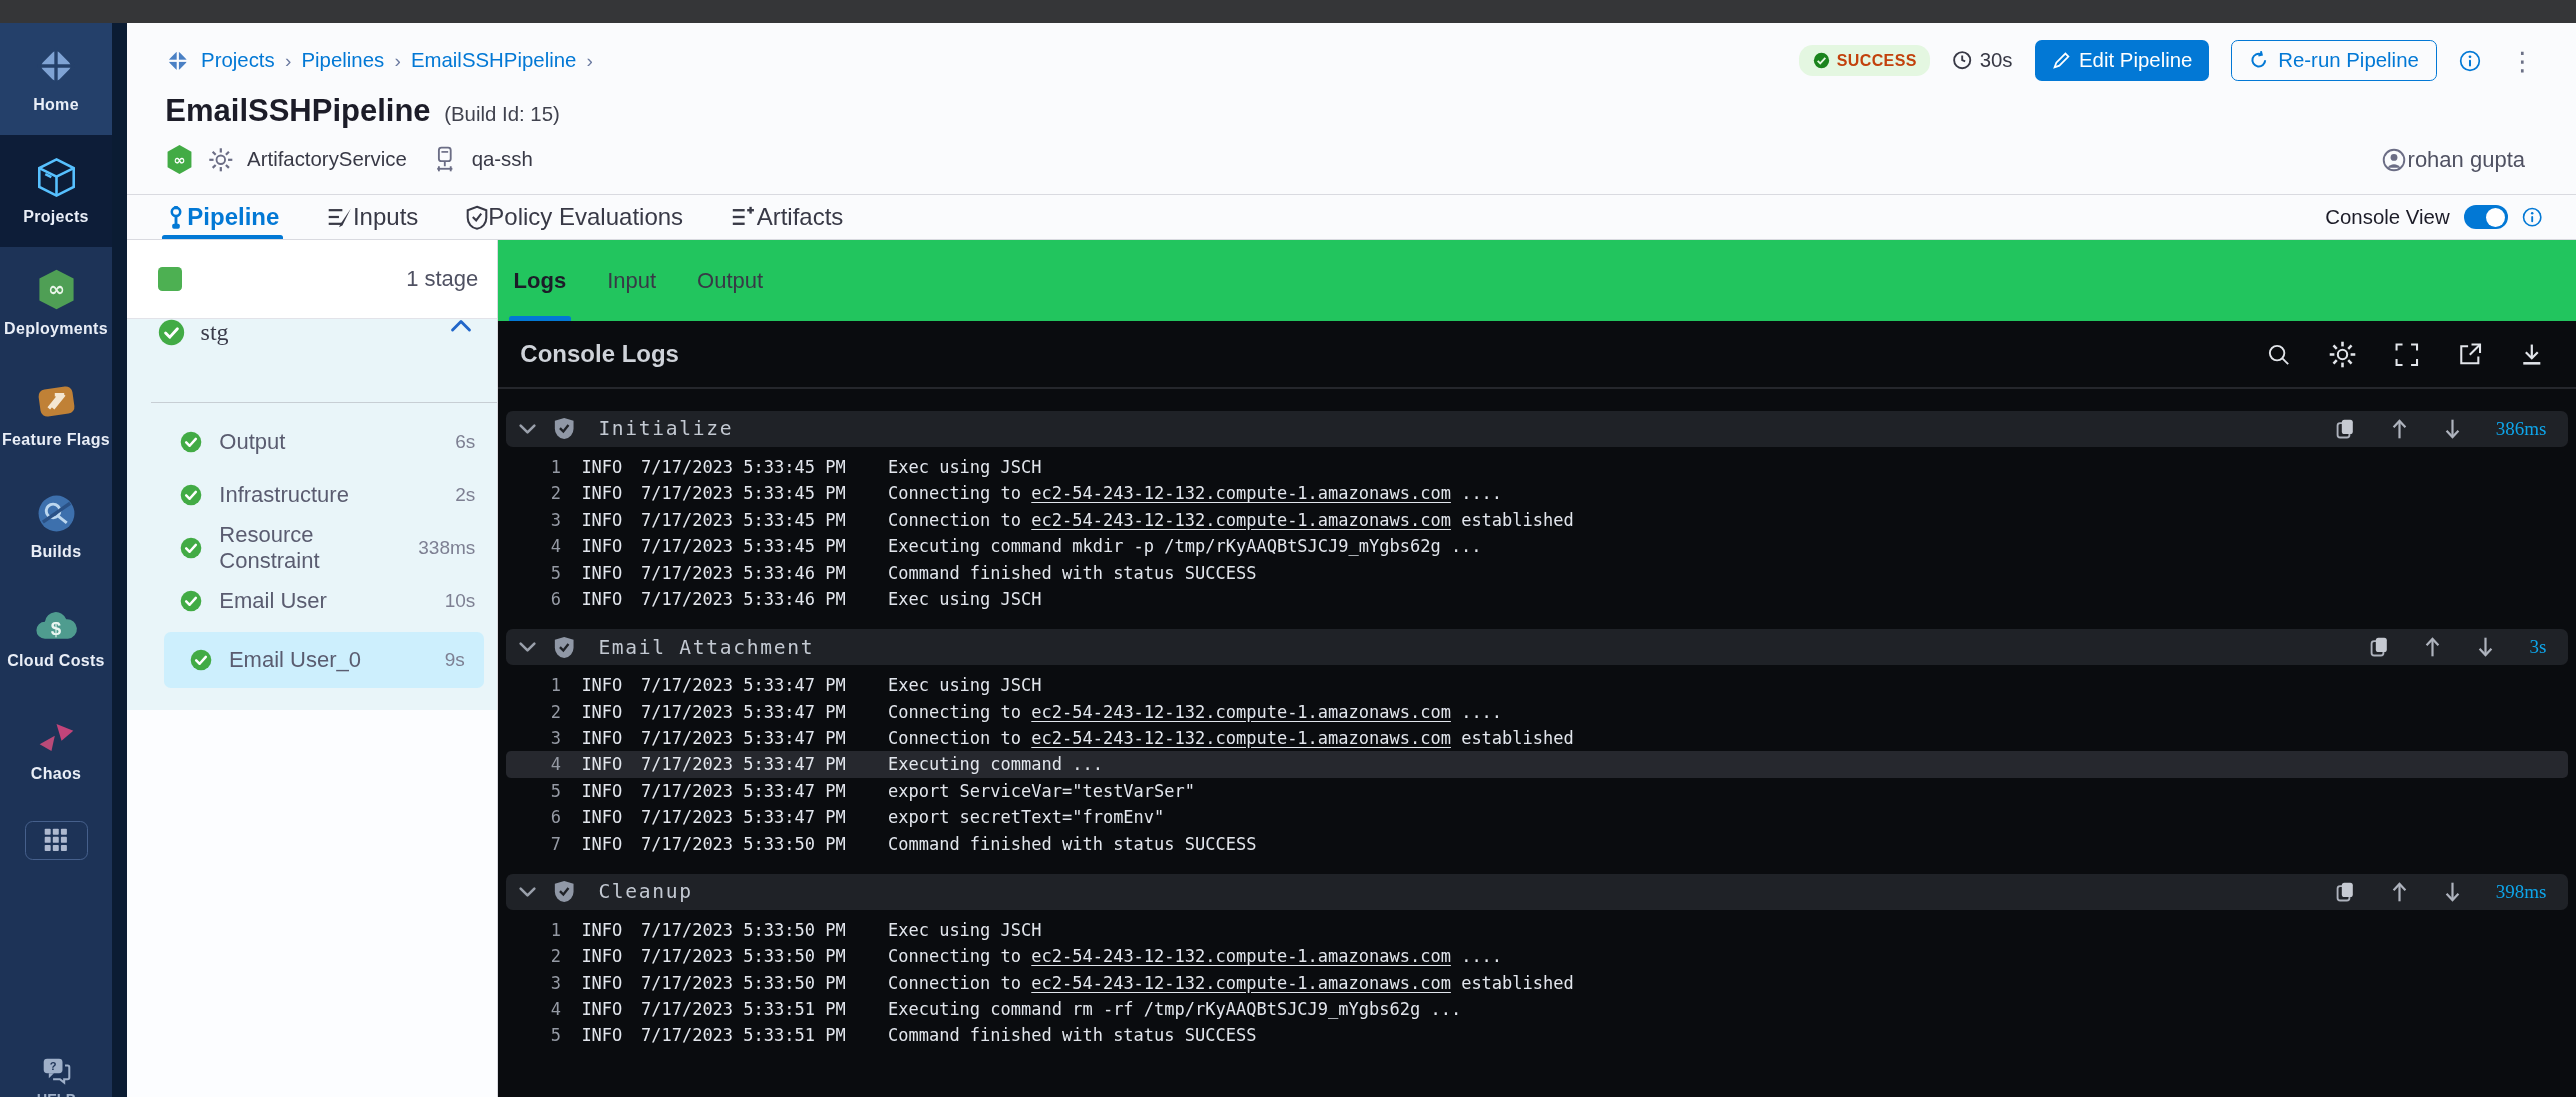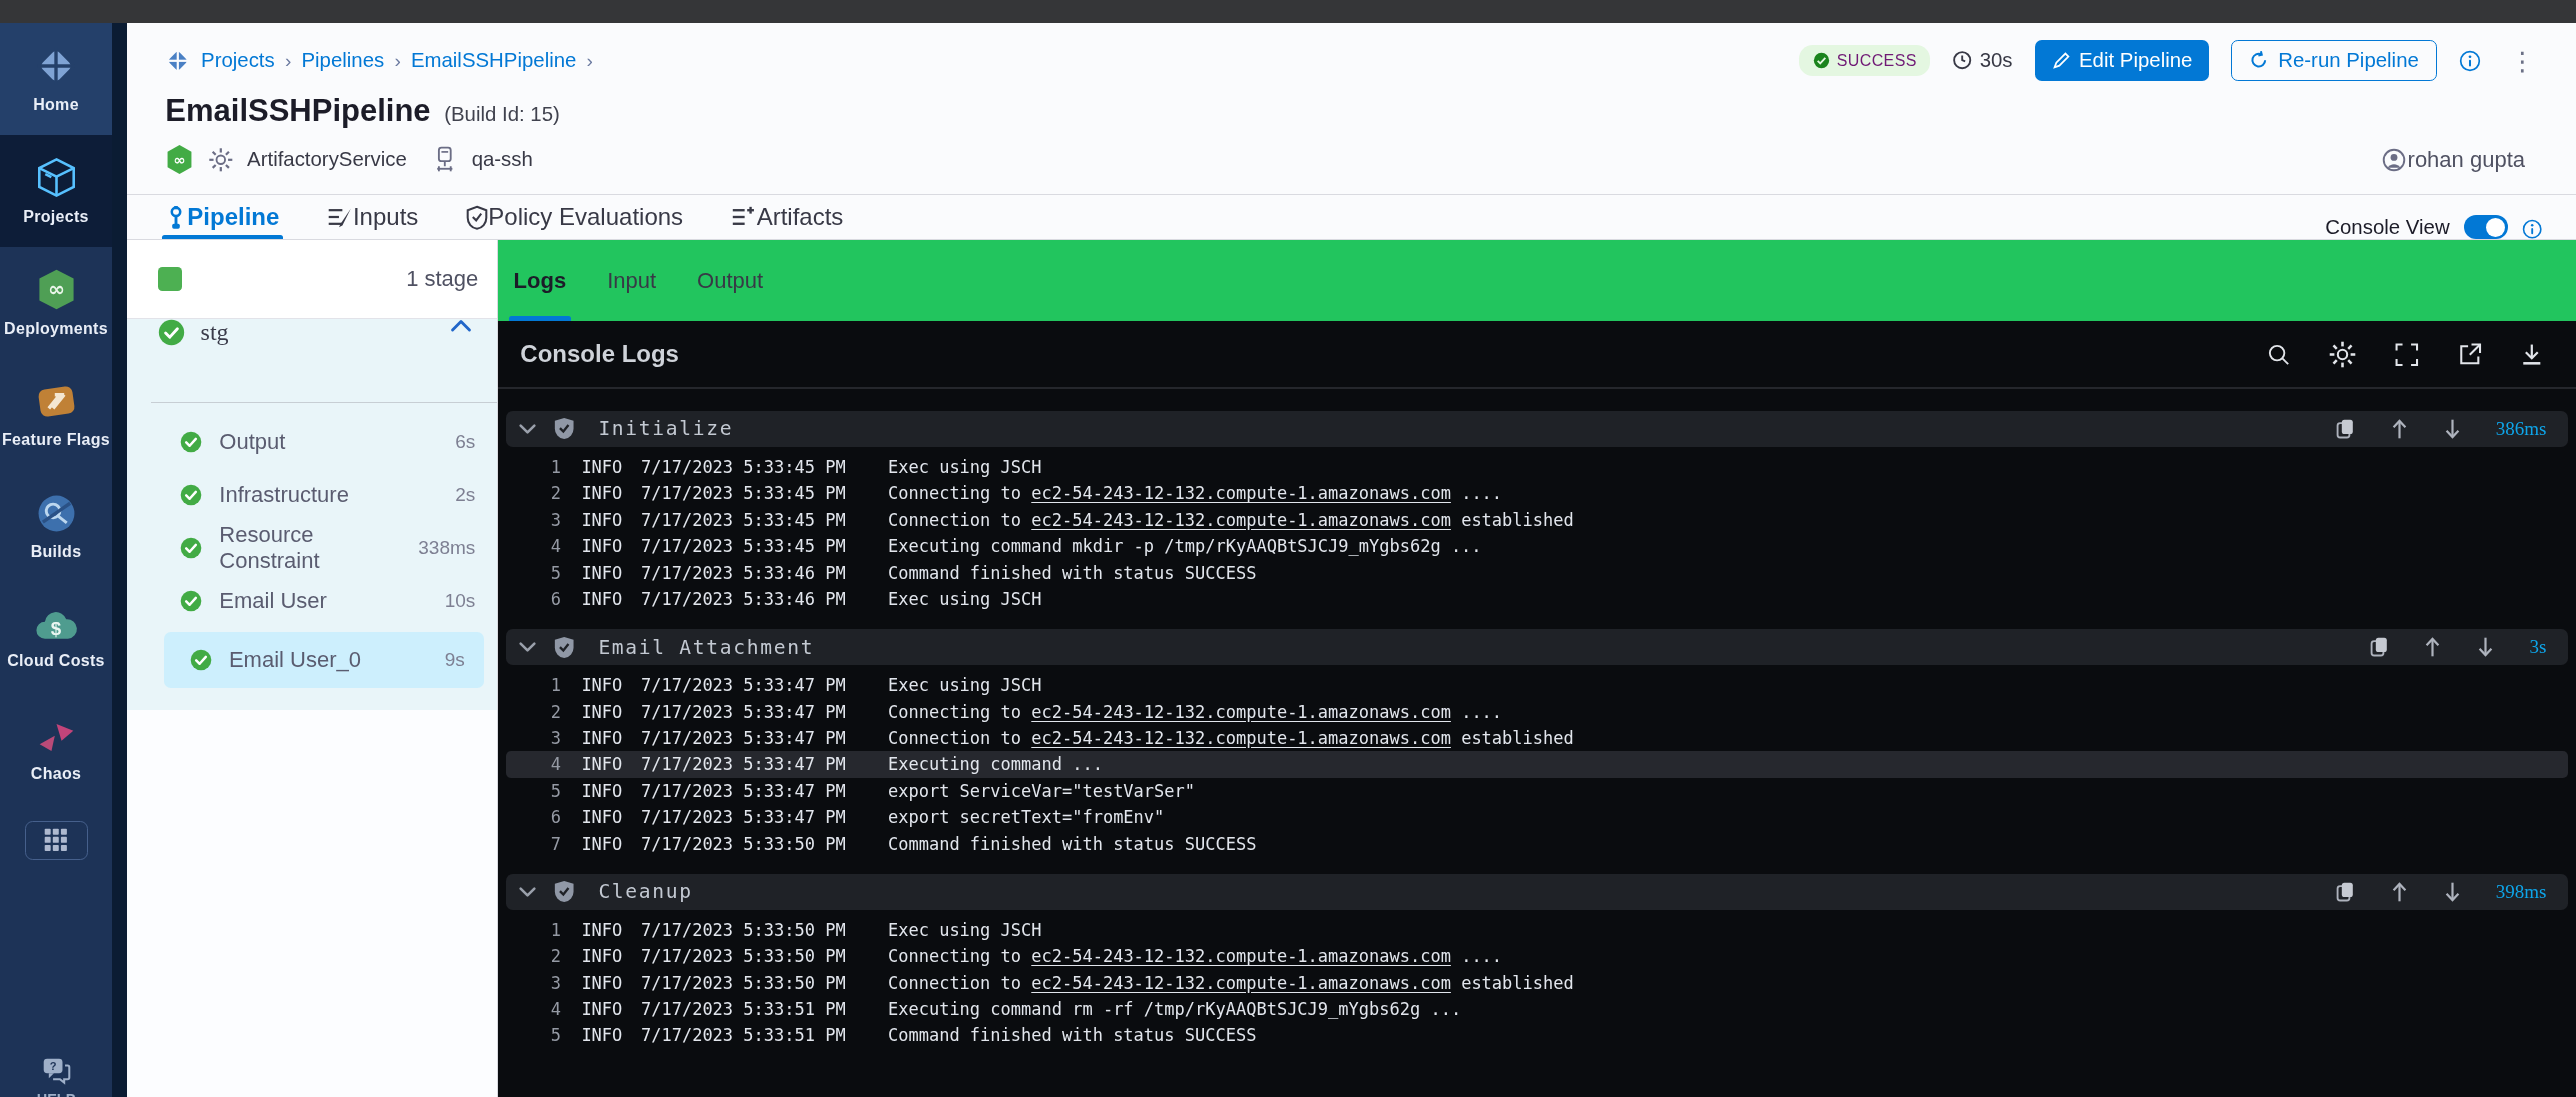--- a/index.html
+++ b/index.html
@@ -29,22 +29,22 @@
 
   
   .main { flex:1; display:flex; flex-direction:column; min-width:0; }
 
   .page-header { background:#fafbfd; padding:17px 34px 0 38px; border-bottom:0.9px solid #d9dae0; }
   .hrow1 { display:flex; align-items:center; }
   .breadcrumb { display:flex; align-items:center; gap:10.2px; font-size:20.4px; color:#0278d5; }
   .crumb { cursor:pointer; }
   .crumb-sep { color:#6b7aa0; font-size:19px; }
   .hrow1-right { margin-left:auto; display:flex; align-items:center; gap:22px; }
-  .badge { display:flex; align-items:center; gap:6.8px; background:#e4f7e1; color:#701a75;
-           font-size:16px; font-weight:400; letter-spacing:0.4px; padding:6.8px 13.6px; border-radius:13.6px; }
+  .badge { display:flex; align-items:center; gap:6.8px; background:#e4f7e1; color:#c2410c;
+           font-size:16px; font-weight:700; letter-spacing:0.4px; padding:6.8px 13.6px; border-radius:13.6px; }
   .dur30 { display:flex; align-items:center; gap:6.8px; font-size:20.4px; color:#383946; }
   .btn { display:flex; align-items:center; gap:8.5px; font-size:20.4px; height:41px;
          padding:0 17px; border-radius:6.8px; cursor:pointer; }
   .btn-primary { background:#0278d5; color:#fff; }
   .btn-outline { border:1.7px solid #0278d5; color:#0278d5; background:transparent; }
   .dots { font-size:25.6px; color:#6b7086; letter-spacing:0; padding:0 6.8px; cursor:pointer; }
 
   .hrow2 { margin-top:12px; display:flex; align-items:baseline; gap:13.6px; }
   .ptitle { font-size:31px; font-weight:700; color:#1c1c28; }
   .buildid { font-size:20.4px; color:#40424e; }
@@ -55,21 +55,21 @@
                  color:#4f5162; font-size:22px; padding-right:17px; }
 
   .tab-bar { height:45px; background:#fafbfd; border-bottom:0.9px solid #d9dae0;
              display:flex; align-items:stretch; padding:0 34px 0 38px; }
   .tabs { display:flex; gap:48px; }
   .tab { display:flex; align-items:center; gap:0; font-size:24px; color:#383946;
          position:relative; cursor:pointer; }
   .tab.active { color:#0278d5; font-weight:600; }
   .tab.active::after { content:""; position:absolute; left:-3.4px; right:-3.4px; bottom:0;
          height:4.3px; background:#0278d5; border-radius:2.6px 2.6px 0 0; }
-  .tabbar-right { margin-left:auto; display:flex; align-items:flex-end; gap:14px; }
+  .tabbar-right { margin-left:auto; display:flex; align-items:center; gap:14px; }
   .cv-label { font-size:20.4px; color:#1c1c28; }
   .toggle { width:44px; height:24px; border-radius:12px; background:#0278d5; position:relative; cursor:pointer; }
   .toggle .knob { position:absolute; top:2.6px; right:2.6px; width:19px; height:19px;
                   border-radius:50%; background:#fff; }
 
   
   .exec { flex:1; display:flex; min-height:0; }
 
   .stage-panel { width:371px; flex:none; background:#fcfdff; border-right:0.9px solid #d9dae0;
                  display:flex; flex-direction:column; }

